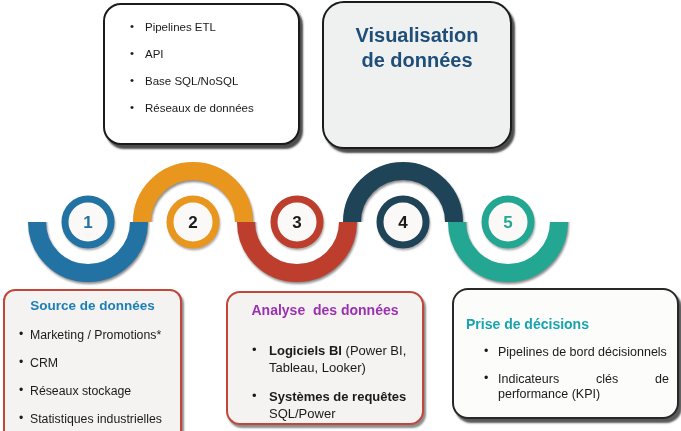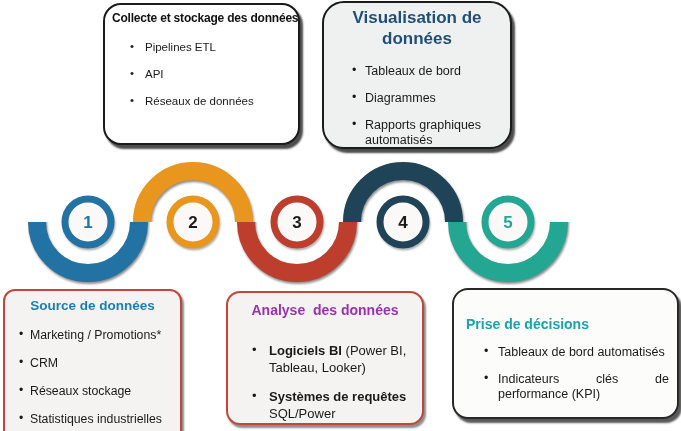--- a/index.html
+++ b/index.html
@@ -15,21 +15,21 @@
   .cbox .title{font-weight:bold;}
 
   #box-collecte{left:103px;top:3px;width:197px;height:142px;border-radius:18px;
     box-shadow:3px 4px 2px rgba(0,0,0,0.7);}
   #box-collecte .title{font-size:12px;letter-spacing:-0.2px;white-space:nowrap;margin:6px 4px 0 7px;color:#111;}
   #box-collecte ul{margin:16px 0 0 25px;}
   #box-collecte li{font-size:11.5px;padding-left:15px;margin-bottom:15px;}
 
   #box-visualisation{left:322px;top:1px;width:190px;height:148px;border-radius:22px;
     background:#EFF1F0;box-shadow:3px 4px 2px rgba(0,0,0,0.7);}
-  #box-visualisation .title{font-size:17px;text-align:center;margin:4px 20px 0 20px;line-height:1.25;}
+  #box-visualisation .title{font-size:20px;text-align:center;margin:20px 20px 0 20px;line-height:1.25;}
   #box-visualisation ul{margin:14px 8px 0 28px;}
   #box-visualisation li{font-size:12.5px;padding-left:13px;margin-bottom:12px;line-height:1.2;}
 
   .redbox{background:#F4F3F1;box-shadow:2px 3px 2px rgba(0,0,0,0.45);}
   #box-source{left:3px;top:289px;width:179px;height:174px;border-radius:12px;}
   #box-source .title{font-size:13.5px;text-align:center;margin-top:7px;}
   #box-source ul{margin:15px 8px 0 14px;}
   #box-source li{font-size:12.3px;padding-left:11px;margin-bottom:14px;}
 
   #box-analyse{left:226px;top:291px;width:198px;height:134px;border-radius:14px;}
@@ -55,35 +55,30 @@
         background:#FAF9F7;display:flex;align-items:center;justify-content:center;
         box-shadow:1px 2px 2px rgba(0,0,0,0.3);}
   .node .num{font-size:17px;font-weight:bold;}
 </style>
 </head>
 <body>
 
 <div class="canvas">
 
   <div class="cbox" id="box-collecte" style="border-color: rgb(27, 27, 27);">
-    <div class="title" style="color: rgb(17, 17, 17);">Collecte et stockage des données</div>
     <ul>
       <li>Pipelines ETL</li>
       <li>API</li>
+      <li>Base  SQL/NoSQL</li>
       <li>Réseaux de données</li>
     </ul>
   </div>
 
   <div class="cbox" id="box-visualisation" style="border-color: rgb(27, 27, 27);">
     <div class="title" style="color: rgb(31, 78, 121);">Visualisation de données</div>
-    <ul>
-      <li>Tableaux de bord</li>
-      <li>Diagrammes</li>
-      <li>Rapports graphiques automatisés</li>
-    </ul>
   </div>
 
   <div class="step" style="left:28px">
     <div class="arc bottom" style="border-color: rgb(34, 115, 163);"></div>
     <div class="node" style="border-color: rgb(34, 115, 163);">
       <span class="num" style="color: rgb(34, 115, 163);">1</span>
     </div>
   </div>
   <div class="step" style="left:133px">
     <div class="arc top" style="border-color: rgb(232, 150, 30);"></div>
@@ -128,18 +123,18 @@
       </li>
       <li>
         <b>Systèmes de requêtes</b><span> SQL/Power</span>
       </li>
     </ul>
   </div>
 
   <div class="cbox" id="box-decision" style="border-color: rgb(40, 40, 40);">
     <div class="title" style="color: rgb(22, 164, 174);">Prise de décisions</div>
     <ul>
-      <li>Tableaux de bord automatisés</li>
+      <li>Pipelines de bord décisionnels</li>
       <li class="justify">Indicateurs clés de performance (KPI)</li>
     </ul>
   </div>
 
 </div>
 
 </body></html>

